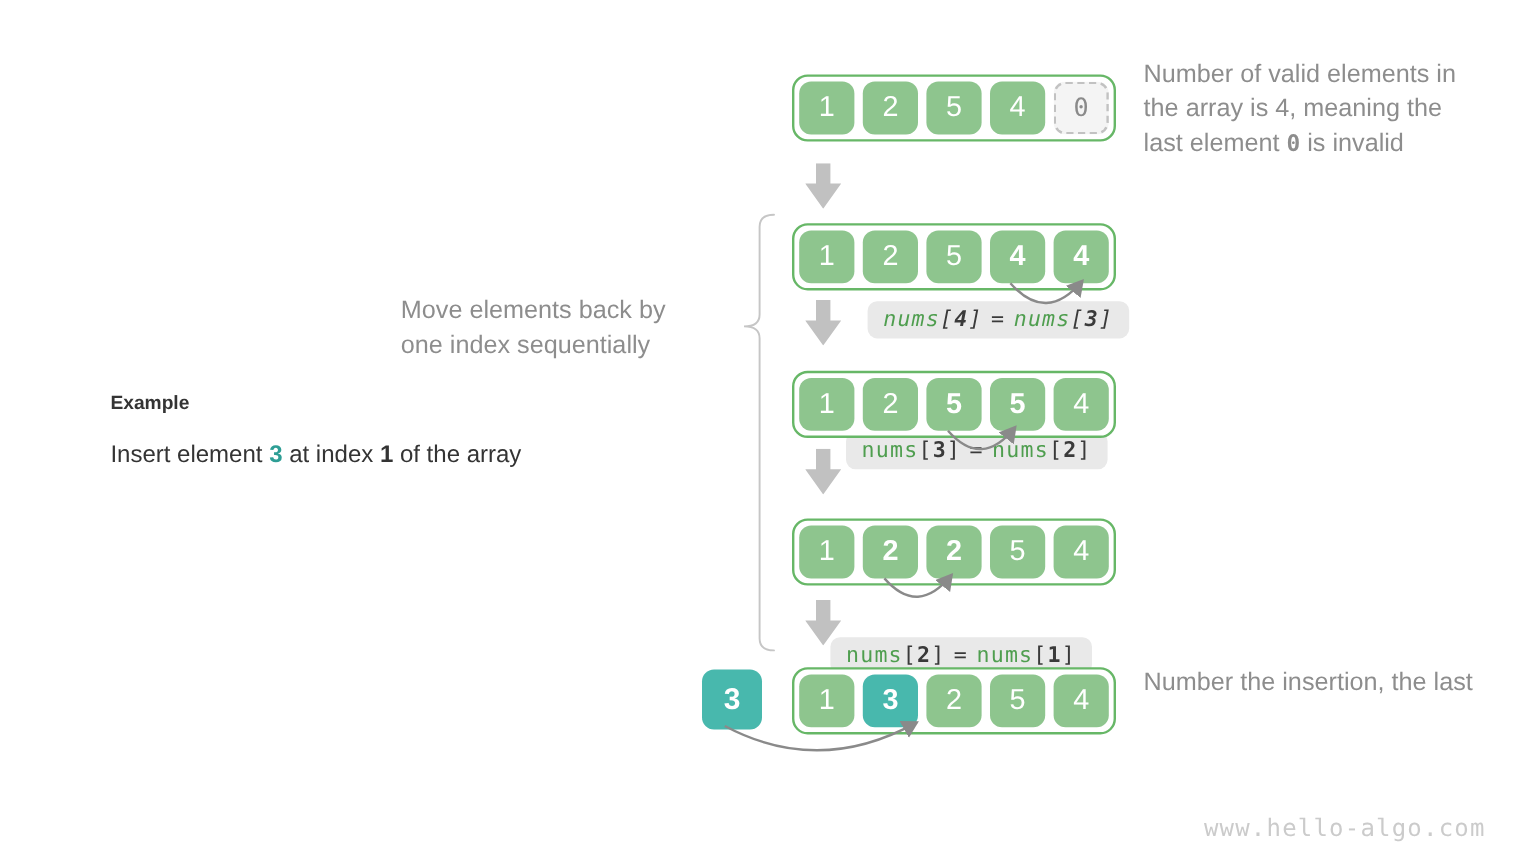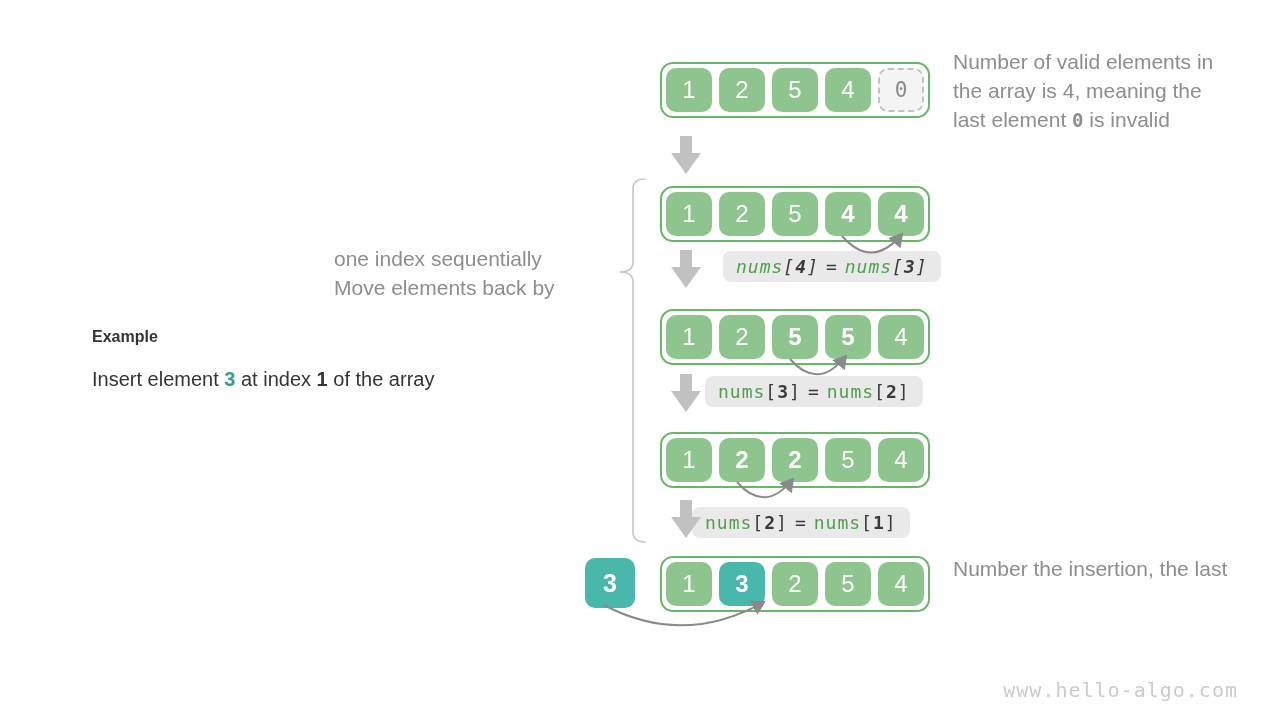--- a/index.html
+++ b/index.html
@@ -152,22 +152,22 @@
 </style>
 </head>
 <body>
 
 <div class="stage">
 
   <div class="example-heading">Example</div>
   <div class="example-line"><span>Insert element </span><span class="tv">3</span><span> at index </span><span class="bv">1</span><span> of the array</span></div>
 
   <div class="note" style="left:334px; top:244px;">
+    <div>Move elements back by</div>
     <div>one index sequentially</div>
-    <div>Move elements back by</div>
   </div>
 
   <svg class="brace-svg" width="45" height="380">
     <path d="M 35 4 Q 23 4 23 14 L 23 87 Q 23 97 10 97 Q 23 97 23 107 L 23 357 Q 23 367 35 367"></path>
   </svg>
 
   <div class="note" style="left:953px; top:47px;">
     <div>Number of valid elements in</div>
     <div>the array is 4, meaning the</div>
     <div><span>last element </span><span class="mono0">0</span><span> is invalid</span></div>
@@ -218,42 +218,42 @@
     <div class="cell">4</div>
   </div>
   <svg class="curve-arrow" style="left:776px; top:347px;" width="86" height="52">
     <defs>
         <marker id="m2" markerWidth="9" markerHeight="9" refX="6" refY="4" orient="auto">
           <path class="ah-fill" d="M0,0 L7,4 L0,8 z"></path>
         </marker>
       </defs>
     <path class="arc" d="M 14 12 Q 42 44 70 9" marker-end="url(#m2)"></path>
   </svg>
-  <div class="assign-label" style="left:705px; top:376px;"><span class="g">nums</span><span class="d">[</span><span class="b">3</span><span class="d">]</span><span class="d eq">=</span><span class="g">nums</span><span class="d">[</span><span class="b">2</span><span class="d">]</span></div>
+  <div class="assign-label" style="left:705px; top:360px;"><span class="g">nums</span><span class="d">[</span><span class="b">3</span><span class="d">]</span><span class="d eq">=</span><span class="g">nums</span><span class="d">[</span><span class="b">2</span><span class="d">]</span></div>
 
   <svg class="down-arrow" style="left:671px; top:374px;" width="30" height="38">
     <polygon points="9,0 21,0 21,17 30,17 15,38 0,17 9,17"></polygon>
   </svg>
 
   <div class="array-box" style="left:660px; top:432px;">
     <div class="cell">1</div>
     <div class="cell em">2</div>
     <div class="cell em">2</div>
     <div class="cell">5</div>
     <div class="cell">4</div>
   </div>
   <svg class="curve-arrow" style="left:723px; top:470px;" width="86" height="52">
     <defs>
         <marker id="m3" markerWidth="9" markerHeight="9" refX="6" refY="4" orient="auto">
           <path class="ah-fill" d="M0,0 L7,4 L0,8 z"></path>
         </marker>
       </defs>
     <path class="arc" d="M 14 12 Q 42 44 70 9" marker-end="url(#m3)"></path>
   </svg>
-  <div class="assign-label" style="left:692px; top:507px;"><span class="g">nums</span><span class="d">[</span><span class="b">2</span><span class="d">]</span><span class="d eq">=</span><span class="g">nums</span><span class="d">[</span><span class="b">1</span><span class="d">]</span></div>
+  <div class="assign-label" style="left:692px; top:531px;"><span class="g">nums</span><span class="d">[</span><span class="b">2</span><span class="d">]</span><span class="d eq">=</span><span class="g">nums</span><span class="d">[</span><span class="b">1</span><span class="d">]</span></div>
 
   <svg class="down-arrow" style="left:671px; top:500px;" width="30" height="38">
     <polygon points="9,0 21,0 21,17 30,17 15,38 0,17 9,17"></polygon>
   </svg>
 
   <div class="insert-box">3</div>
 
   <div class="array-box" style="left:660px; top:556px;">
     <div class="cell">1</div>
     <div class="cell teal">3</div>

